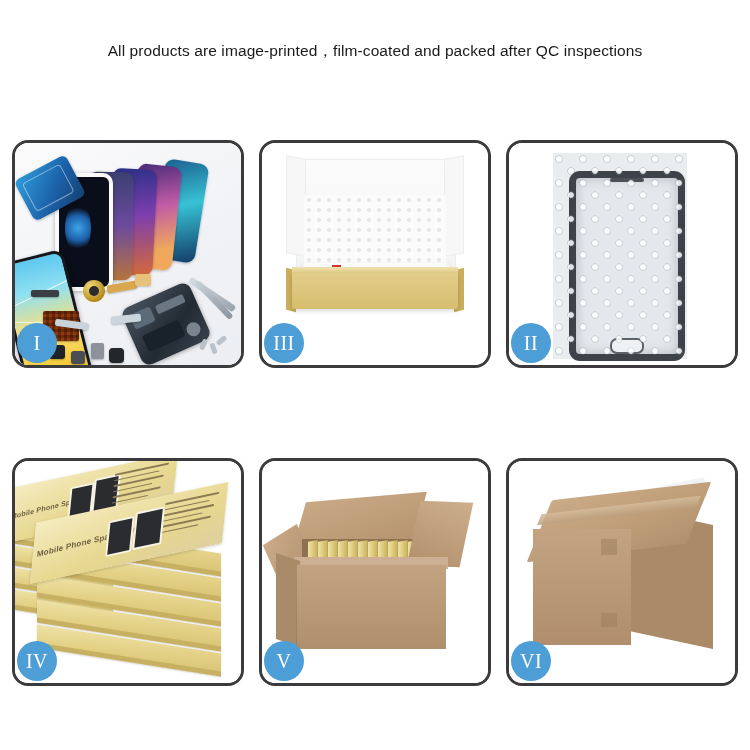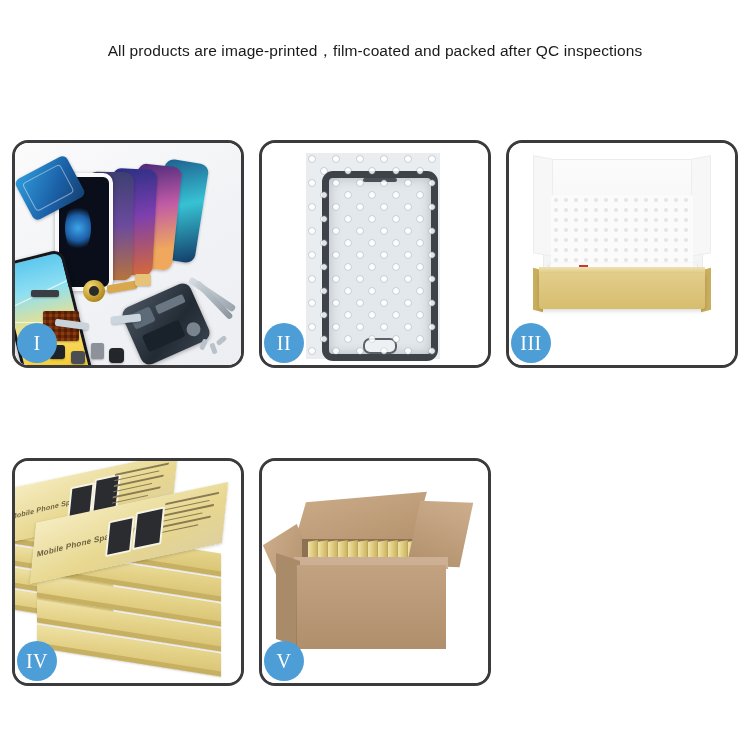--- a/index.html
+++ b/index.html
@@ -396,48 +396,48 @@
       <div class="tweezer"></div>
       <div class="tweezer2"></div>
       <div class="screw s1"></div>
       <div class="screw s2"></div>
       <div class="screw s3"></div>
     </div>
     <div class="badge">I</div>
   </div>
 
   <div class="panel">
-    <div class="panel-inner p2">
-      <div class="wrapbg">
-        <div class="screen2">
-          <div class="earp"></div>
-          <div class="home"></div>
-        </div>
-        <div class="bubble-ov"></div>
-      </div>
-    </div>
-    <div class="badge">II</div>
-  </div>
-
-  <div class="panel">
     <div class="panel-inner p3">
       <div class="box3-back"></div>
       <div class="box3-flapL"></div>
       <div class="box3-flapR"></div>
       <div class="foam"></div>
       <div class="screen3">
         <div class="lbl"></div>
         <div class="red"></div>
       </div>
       <div class="box3-sideL"></div>
       <div class="box3-sideR"></div>
       <div class="box3-lip"></div>
       <div class="box3-front"></div>
     </div>
     <div class="badge">III</div>
+  </div>
+
+  <div class="panel">
+    <div class="panel-inner p2">
+      <div class="wrapbg">
+        <div class="screen2">
+          <div class="earp"></div>
+          <div class="home"></div>
+        </div>
+        <div class="bubble-ov"></div>
+      </div>
+    </div>
+    <div class="badge">II</div>
   </div>
 
   <div class="panel">
     <div class="panel-inner p4">
       <div class="stack">
         <div class="ybox lb5">
             <div class="edge"></div>
           </div>
         <div class="ybox lb4">
             <div class="edge"></div>
@@ -518,14 +518,26 @@
       <div class="ybox-v" style="left:156px"></div>
       <div class="flapR"></div>
       <div class="carton-rim"></div>
       <div class="carton-left"></div>
       <div class="carton-body"></div>
       <div class="carton-edge"></div>
     </div>
     <div class="badge">V</div>
   </div>
 
+  <div class="panel">
+    <div class="panel-inner p6">
+      <div class="seal-wrap"></div>
+      <div class="seal-side"></div>
+      <div class="seal-top"></div>
+      <div class="seal-tape"></div>
+      <div class="seal-front"></div>
+      <div class="seal-tab1"></div>
+      <div class="seal-tab2"></div>
+    </div>
+    <div class="badge">VI</div>
+  </div>
 
 </div>
 
 </body></html>

